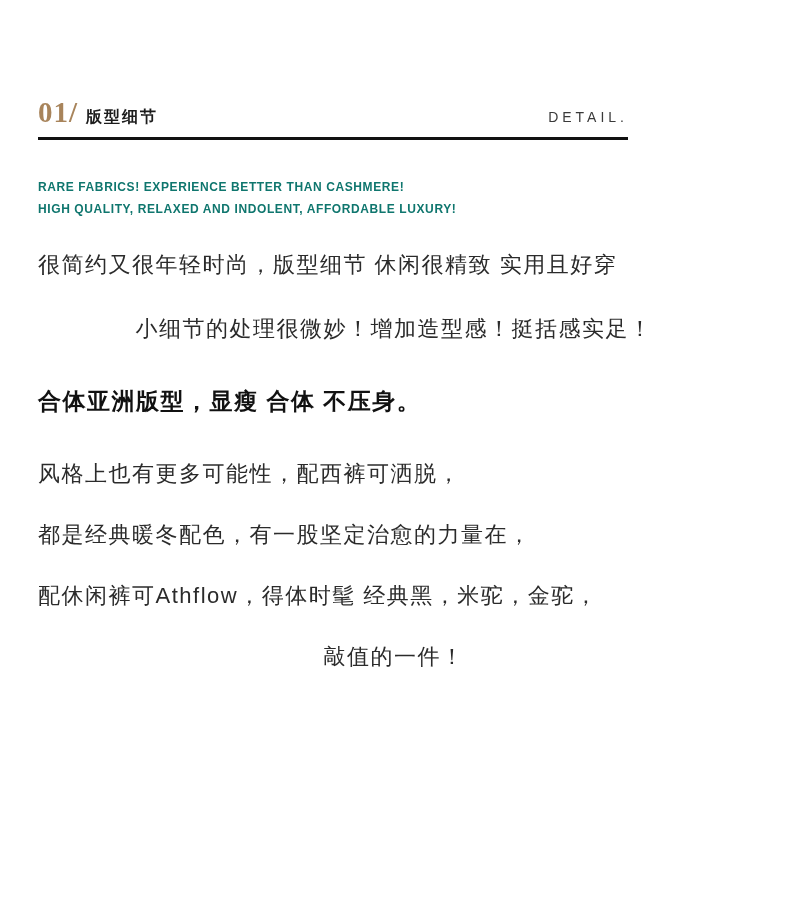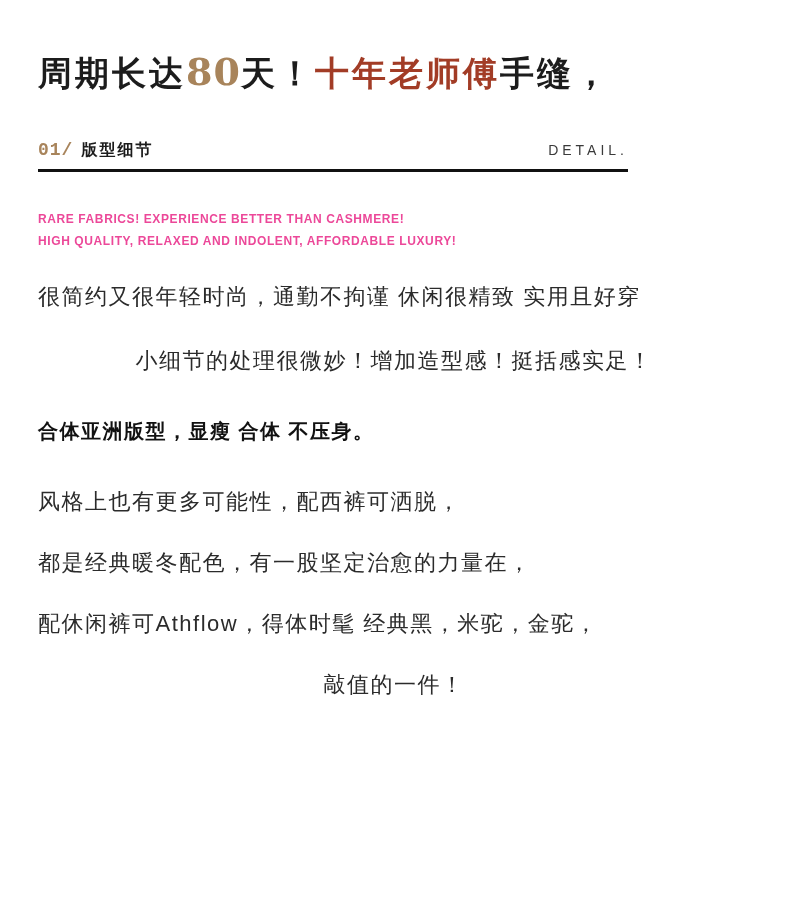--- a/index.html
+++ b/index.html
@@ -27,23 +27,23 @@
   
   .section-row {
     margin-top: 46px;
     width: 590px;
     display: flex;
     align-items: baseline;
     border-bottom: 3px solid #111111;
     padding-bottom: 8px;
   }
   .section-number {
-    font-family: Liberation Mono, monospace;
+    font-family: Liberation Serif, serif;
     font-weight: bold;
-    font-size: 18px;
+    font-size: 29px;
     letter-spacing: 1px;
   }
   .section-title {
     font-size: 16px;
     font-weight: bold;
     margin-left: 8px;
     letter-spacing: 2px;
   }
   .section-spacer { flex: 1; }
   .detail-label {
@@ -53,71 +53,68 @@
     font-weight: normal;
   }
 
   
   .tagline { margin-top: 36px; }
   .tagline-line {
     font-size: 12px;
     font-weight: bold;
     letter-spacing: 0.6px;
     line-height: 1.85;
-    color: #ec4899;
+    color: #0f766e;
   }
 
   
   .para { margin-top: 34px; }
   .para-line {
     font-size: 22px;
     color: #2b2b2b;
     letter-spacing: 1.5px;
     line-height: 1.0;
     margin-bottom: 42px;
     white-space: nowrap;
   }
   .para-line:last-child { margin-bottom: 0; text-align: center; }
 
   .bold-line {
     margin-top: 46px;
-    font-size: 20px;
+    font-size: 23px;
     font-weight: bold;
     color: #111111;
     letter-spacing: 1.5px;
   }
 
   .para2 { margin-top: 46px; }
   .para2 .para-line { margin-bottom: 39px; }
 </style>
 </head>
 <body>
 
 <div class="page">
 
   <div class="headline">
-    <div class="headline-line">
-      <span>周期长达</span><span class="c-tan serif-num">80</span><span>天！</span><span class="c-red">十年老师傅</span><span>手缝，</span>
-    </div>
   </div>
 
   <div class="section-row">
     <span class="section-number c-tan">01/</span>
     <span class="section-title">版型细节</span>
     <span class="section-spacer"></span>
     <span class="detail-label">DETAIL.</span>
   </div>
 
   <div class="tagline">
     <div class="tagline-line">RARE FABRICS! EXPERIENCE BETTER THAN CASHMERE!</div>
     <div class="tagline-line">HIGH QUALITY, RELAXED AND INDOLENT, AFFORDABLE LUXURY!</div>
   </div>
 
   <div class="para">
-    <div class="para-line">很简约又很年轻时尚，通勤不拘谨 休闲很精致  实用且好穿</div>
+    <div class="para-line">很简约又很年轻时尚，版型细节 休闲很精致  实用且好穿</div>
     <div class="para-line">小细节的处理很微妙！增加造型感！挺括感实足！</div>
   </div>
 
   <div class="bold-line">合体亚洲版型，显瘦 合体 不压身。</div>
 
   <div class="para para2">
     <div class="para-line">风格上也有更多可能性，配西裤可洒脱，</div>
     <div class="para-line">都是经典暖冬配色，有一股坚定治愈的力量在，</div>
     <div class="para-line">配休闲裤可Athflow，得体时髦 经典黑，米驼，金驼，</div>
     <div class="para-line">敲值的一件！</div>

